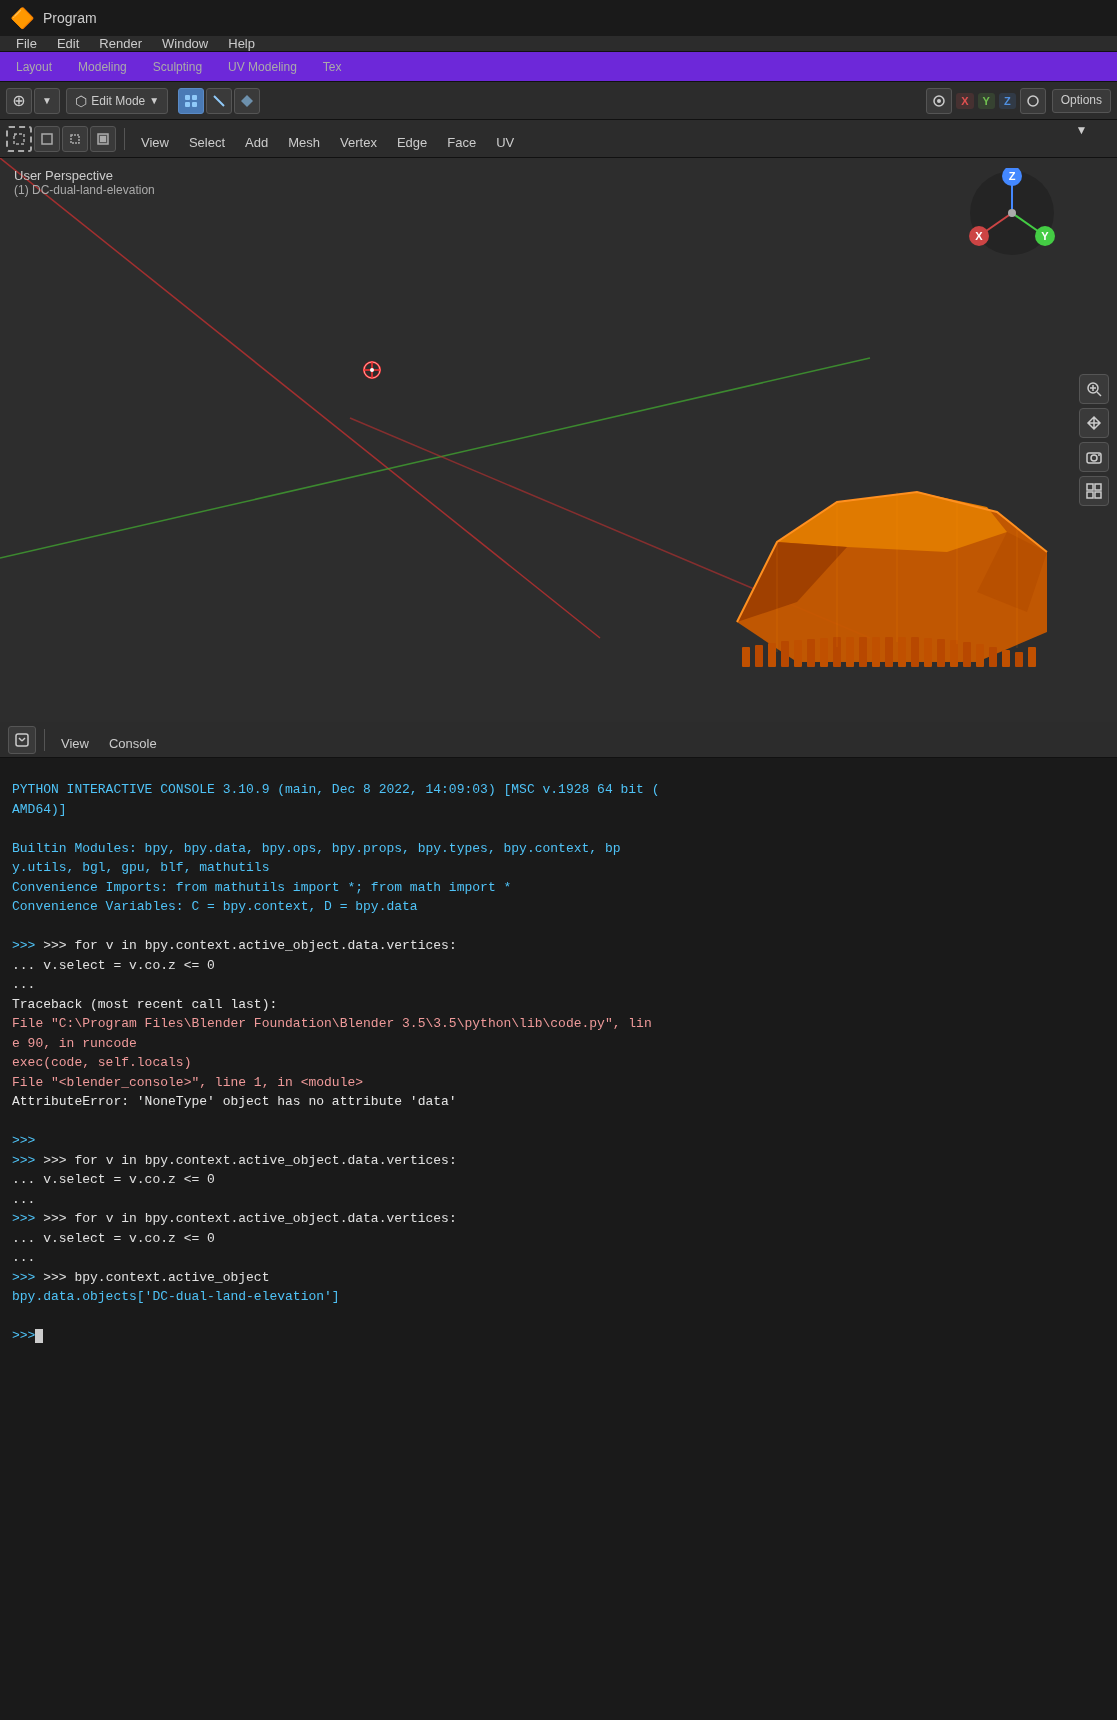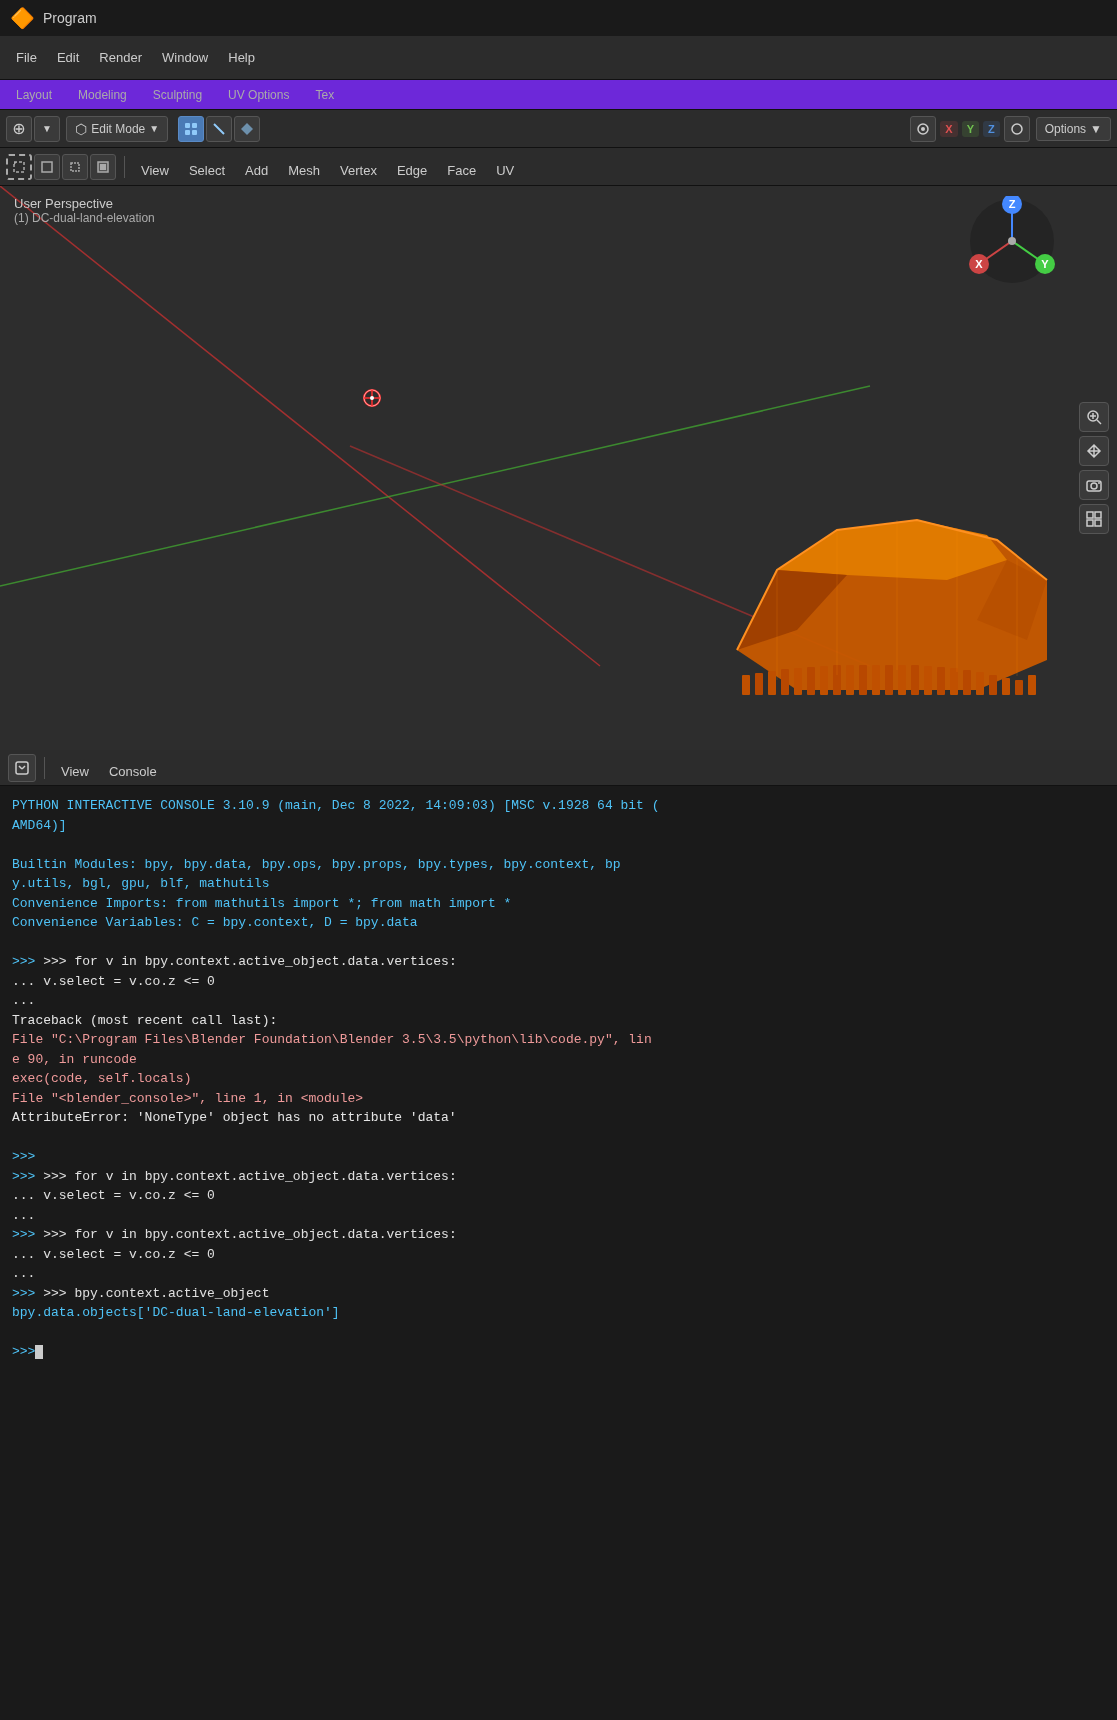--- a/index.html
+++ b/index.html
@@ -17,21 +17,21 @@
       height: 36px;
       background: #1a1a1a;
       display: flex;
       align-items: center;
       padding: 0 10px;
       gap: 8px;
     }
 
     
     #menu-bar {
-      height: 44px;
+      height: 16px;
       background: #2c2c2c;
       display: flex;
       align-items: center;
       padding: 0 8px;
       gap: 4px;
       border-bottom: 1px solid #111;
     }
     .menu-item {
       color: #cccccc;
       font-size: 13px;
@@ -221,22 +221,23 @@
     .options-btn {
       background: #3a3a3a;
       border: 1px solid #555;
       border-radius: 3px;
       color: #ccc;
       font-size: 12px;
       padding: 3px 8px;
       height: 24px;
       display: flex;
       align-items: center;
-      gap: 4px;
-      cursor: pointer;
+      gap: 16px;
+      cursor: pointer;
+      flex-direction: column;
     }
 
     
     #console-area {
       flex: 1;
       background: #1a1a1a;
       display: flex;
       flex-direction: column;
     }
 
@@ -245,21 +246,21 @@
       background: #2c2c2c;
       display: flex;
       align-items: center;
       padding: 0 8px;
       gap: 4px;
       border-bottom: 1px solid #111;
     }
 
     #console-body {
       flex: 1;
-      padding: 10px 12px;
+      padding: 22px 12px;
       font-family: 'Consolas', 'Courier New', monospace;
       font-size: 13px;
       line-height: 1.5;
       overflow-y: auto;
       background: #1a1a1a;
     }
 
     .console-info { color: #4fc3f7; }
     .console-prompt { color: #e0e0e0; }
     .console-prompt-sym { color: #4fc3f7; }
@@ -316,21 +317,21 @@
     <div class="menu-item">Edit</div>
     <div class="menu-item">Render</div>
     <div class="menu-item">Window</div>
     <div class="menu-item">Help</div>
   </div>
 
   <div id="workspace-tabs">
     <div class="workspace-tab">Layout</div>
     <div class="workspace-tab">Modeling</div>
     <div class="workspace-tab">Sculpting</div>
-    <div class="workspace-tab">UV Options</div>
+    <div class="workspace-tab">UV Modeling</div>
     <div class="workspace-tab">Tex</div>
   </div>
 
   <div id="viewport">
 
     <div id="viewport-toolbar">
 
       <div class="toolbar-group">
         <div class="icon-btn" style="font-size:16px;">⊕</div>
         <div class="icon-btn" style="font-size:10px;">▼</div>

